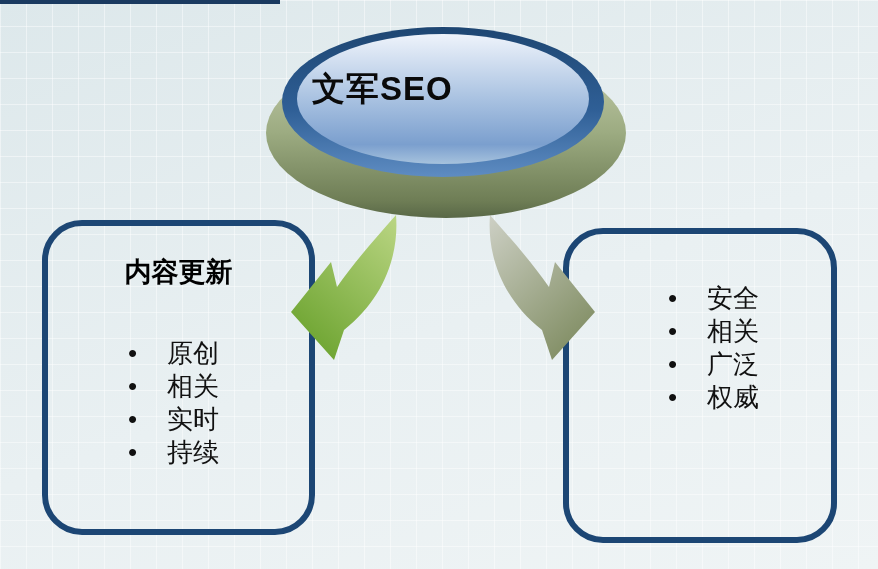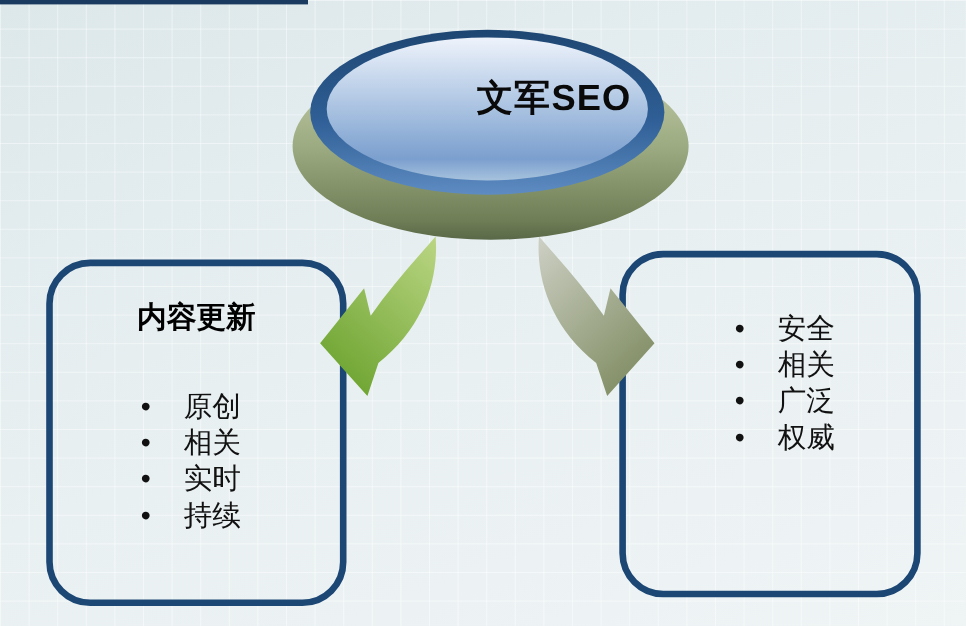--- a/index.html
+++ b/index.html
@@ -15,29 +15,29 @@
       linear-gradient(160deg,#dde8eb 0%,#e9f0f2 55%,#eff4f5 100%);
     background-size:26px 26px,26px 26px,100% 100%;
   }
   .top-bar{
     position:absolute;left:0;top:0;width:280px;height:4px;
     background:#1a3a60;z-index:4;
   }
   .diagram-svg{position:absolute;left:0;top:0;z-index:2;}
   .hub-label{
     position:absolute;left:312px;top:68px;width:262px;height:42px;
-    line-height:42px;text-align:right;z-index:3;
+    line-height:42px;text-align:left;z-index:3;
     font-size:33px;font-weight:bold;color:#0a0a0a;letter-spacing:1px;
   }
   .node-box{
     position:absolute;box-sizing:border-box;
     border:6px solid #1c4674;border-radius:40px;
     background:transparent;z-index:1;
   }
-  .node-box.left{left:42px;top:236px;width:273px;height:315px;}
+  .node-box.left{left:42px;top:220px;width:273px;height:315px;}
   .node-box.right{left:563px;top:228px;width:274px;height:315px;}
   .box-title{
     margin-top:30px;text-align:center;
     font-size:27px;font-weight:bold;color:#000;line-height:33px;
   }
   .box-list{margin-top:48px;}
   .bullet-row{display:flex;font-size:26px;line-height:33px;color:#111;}
   .node-box.left  .bullet-row{padding-left:80px;}
   .node-box.right .bullet-row{padding-left:99px;}
   .dot{width:39px;flex:0 0 39px;color:#111;}

